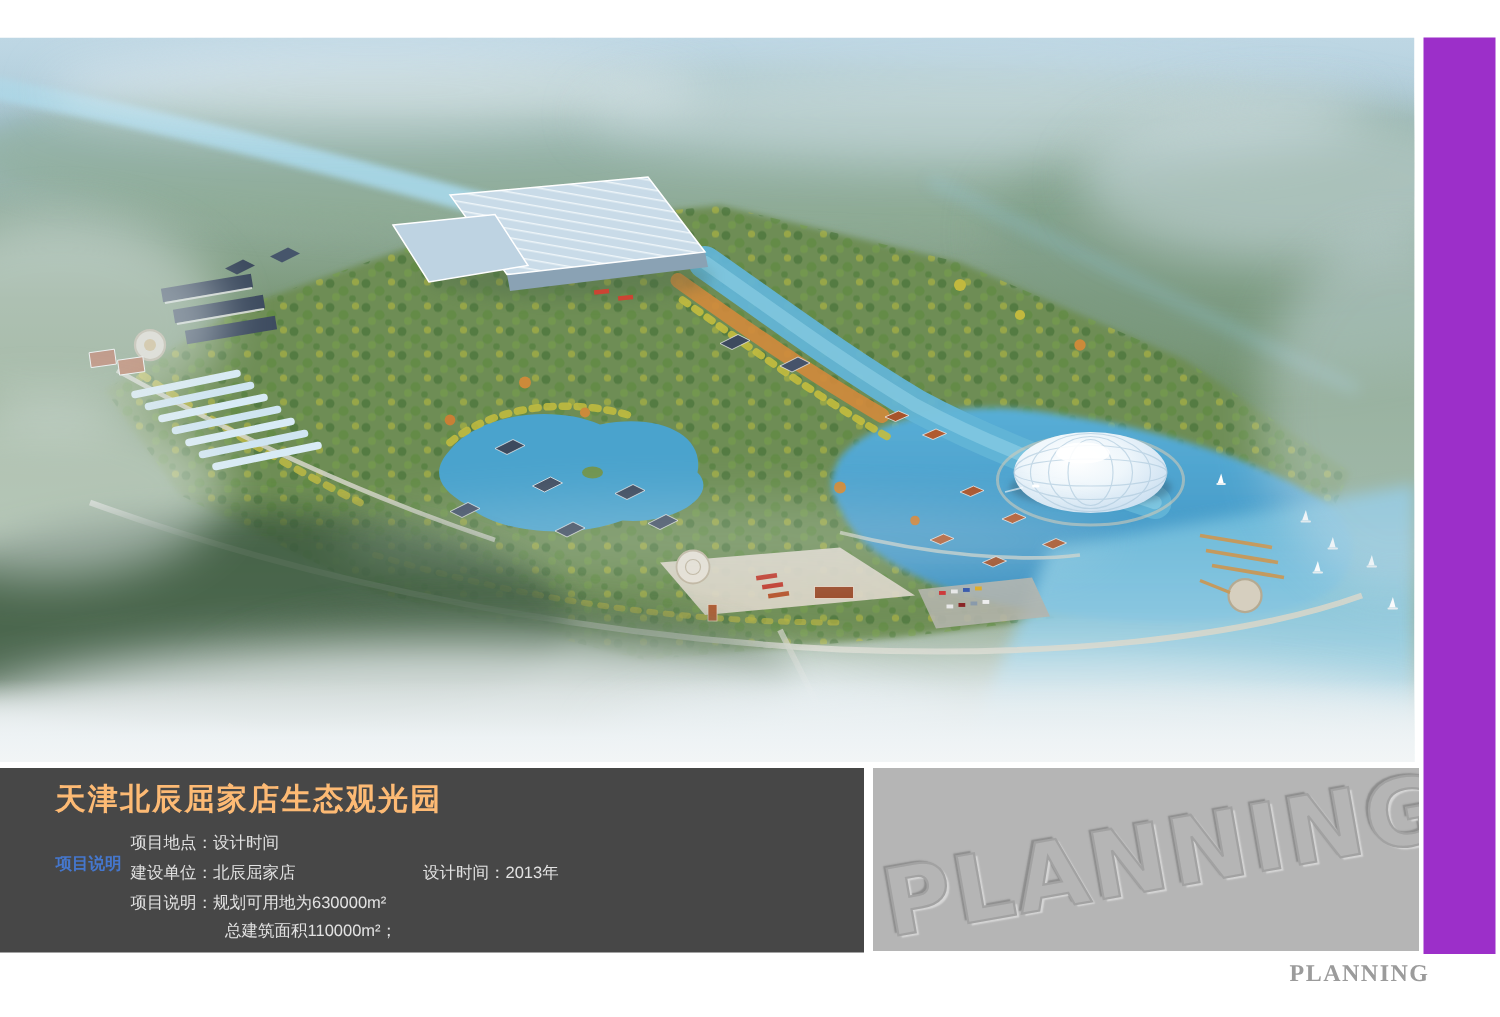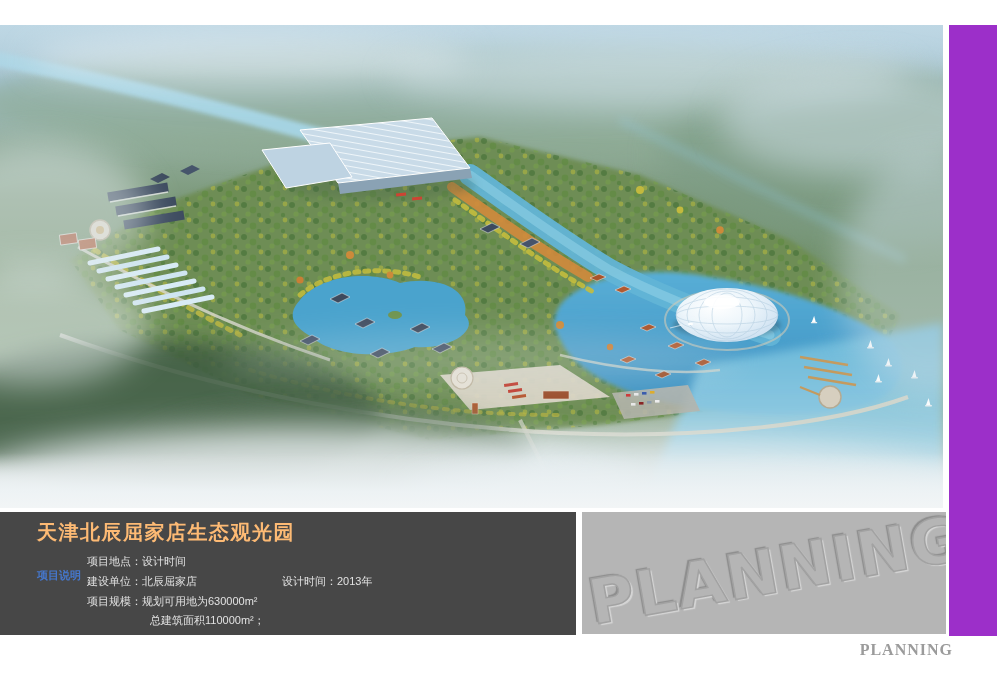--- a/index.html
+++ b/index.html
@@ -324,21 +324,21 @@
 
   <div class="f-line f-loc">
     <span>建设单位：</span><span>北辰屈家店</span>
   </div>
 
   <div class="f-line f-time">
     <span>设计时间：</span><span>2013年</span>
   </div>
 
   <div class="f-line f-scale">
-    <span>项目规模：</span><span>规划可用地为630000m²</span>
+    <span>项目说明：</span><span>规划可用地为630000m²</span>
   </div>
 
   <div class="f-line f-area">
     <span>总建筑面积110000m²；</span>
   </div>
 </div>
 
 <div class="watermark-box">
   <div class="emboss">PLANNING</div>
 </div>

